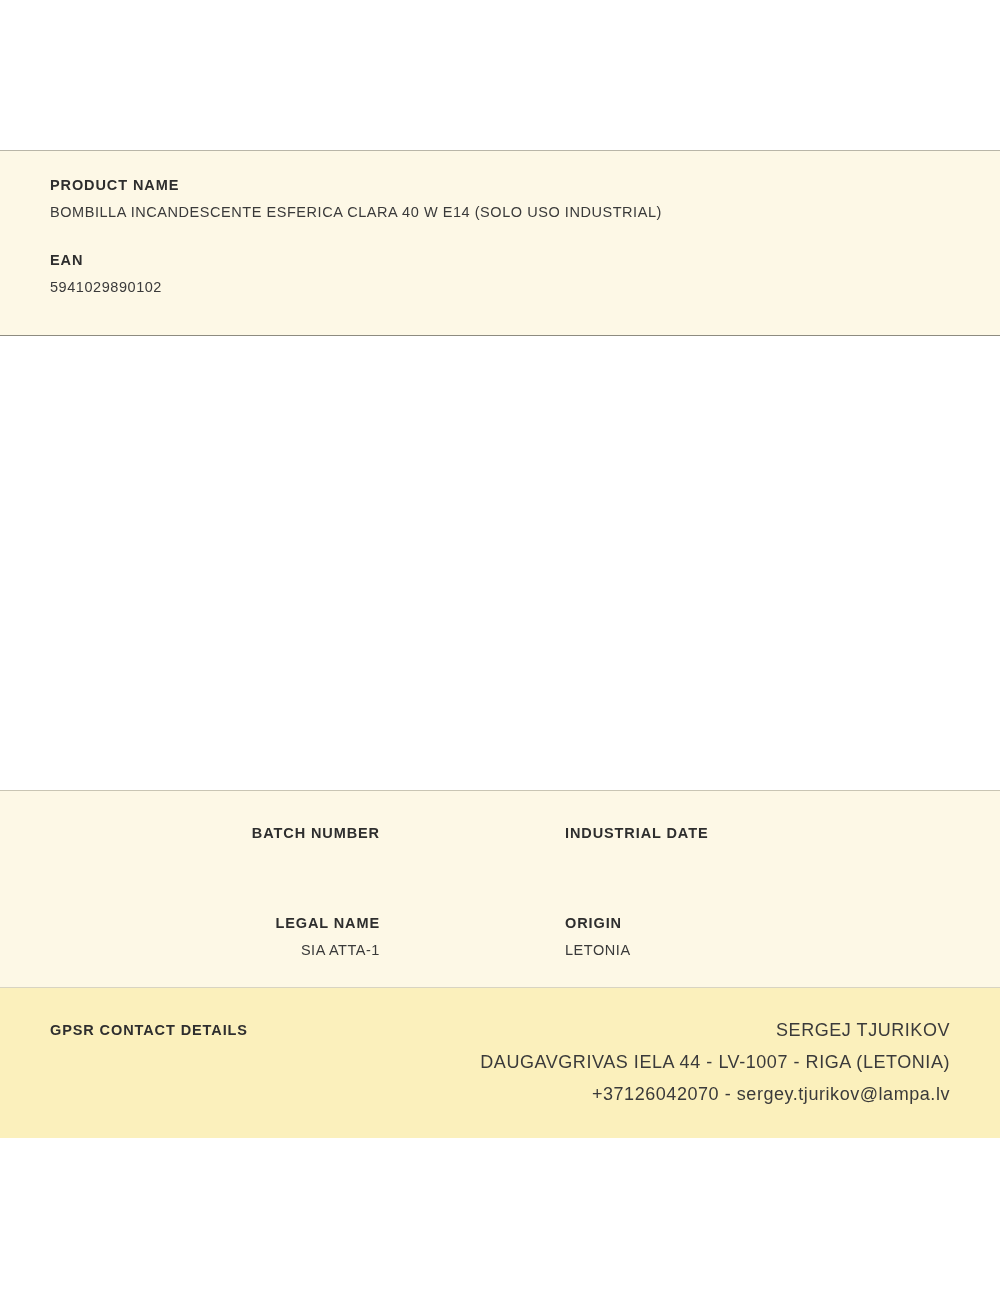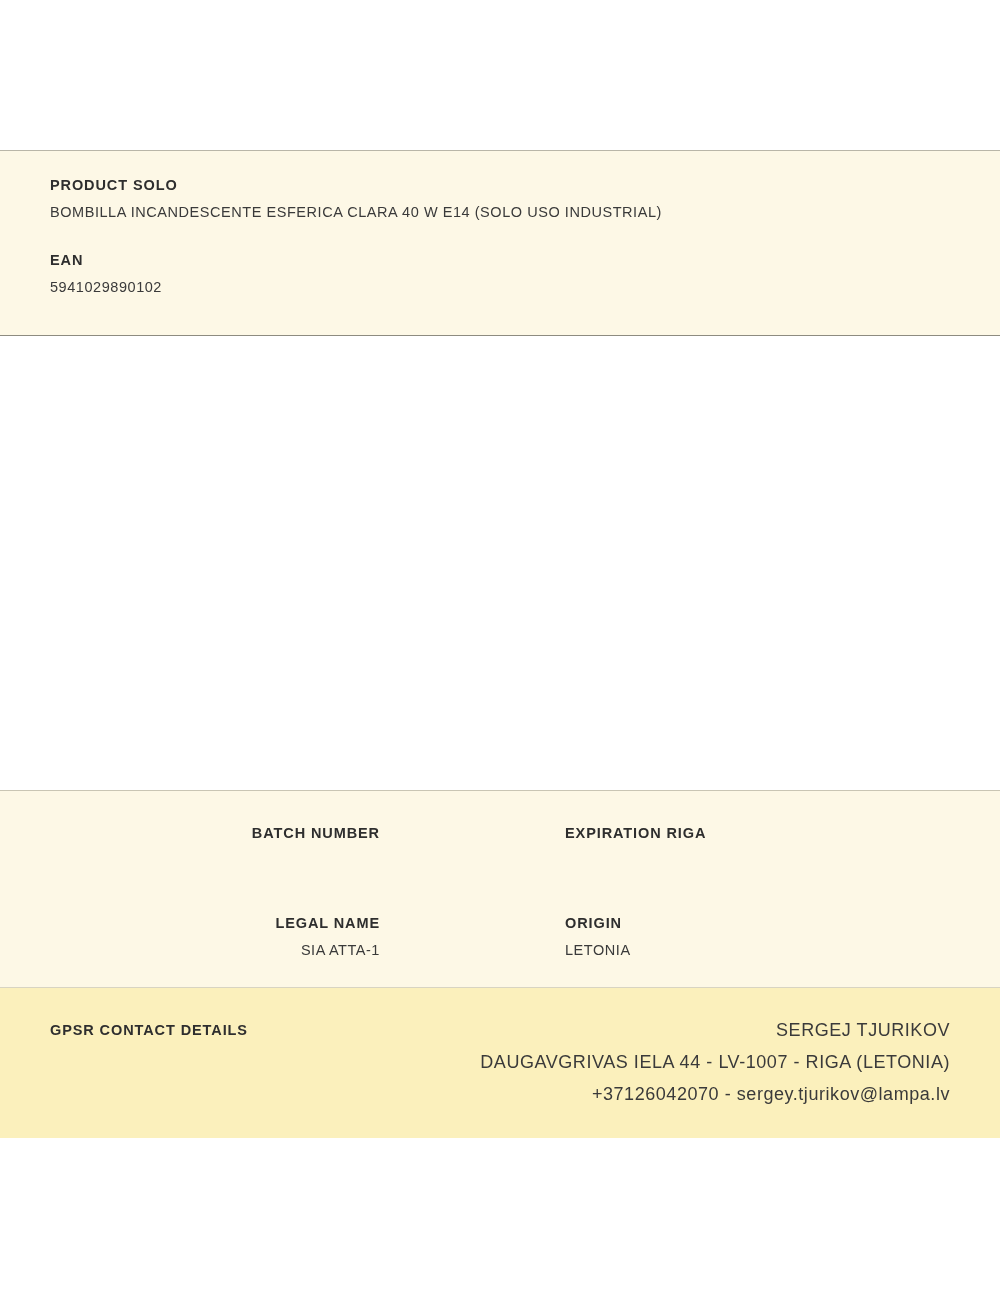--- a/index.html
+++ b/index.html
@@ -163,40 +163,40 @@
     background: #ffffff;
   }
 </style>
 </head>
 <body>
 
 <div class="page">
 
   <div class="header-block">
     <div class="field-group">
-      <p class="field-label">PRODUCT SOLO</p>
+      <p class="field-label">PRODUCT NAME</p>
       <p class="field-value">BOMBILLA INCANDESCENTE ESFERICA CLARA 40 W E14 (SOLO USO INDUSTRIAL)</p>
     </div>
     <div class="field-group">
       <p class="field-label">EAN</p>
       <p class="field-value">5941029890102</p>
     </div>
   </div>
 
   <div class="body-blank"></div>
 
   <div class="mid-block">
 
     <div class="mid-row row1">
       <div class="mid-cell c1">
         <p class="mid-label">BATCH NUMBER</p>
         <p class="mid-value"></p>
       </div>
       <div class="mid-cell c2">
-        <p class="mid-label">EXPIRATION RIGA</p>
+        <p class="mid-label">INDUSTRIAL DATE</p>
         <p class="mid-value"></p>
       </div>
     </div>
 
     <div class="mid-row row2">
       <div class="mid-cell c1">
         <p class="mid-label">LEGAL NAME</p>
         <p class="mid-value">SIA ATTA-1</p>
       </div>
       <div class="mid-cell c2">

